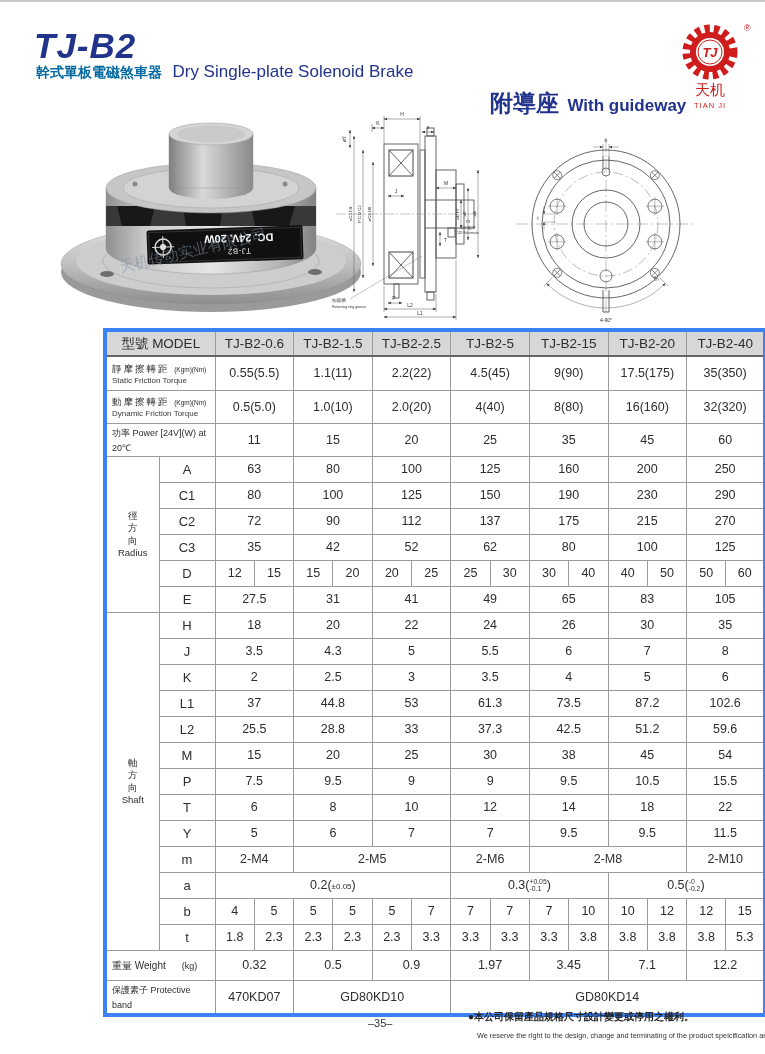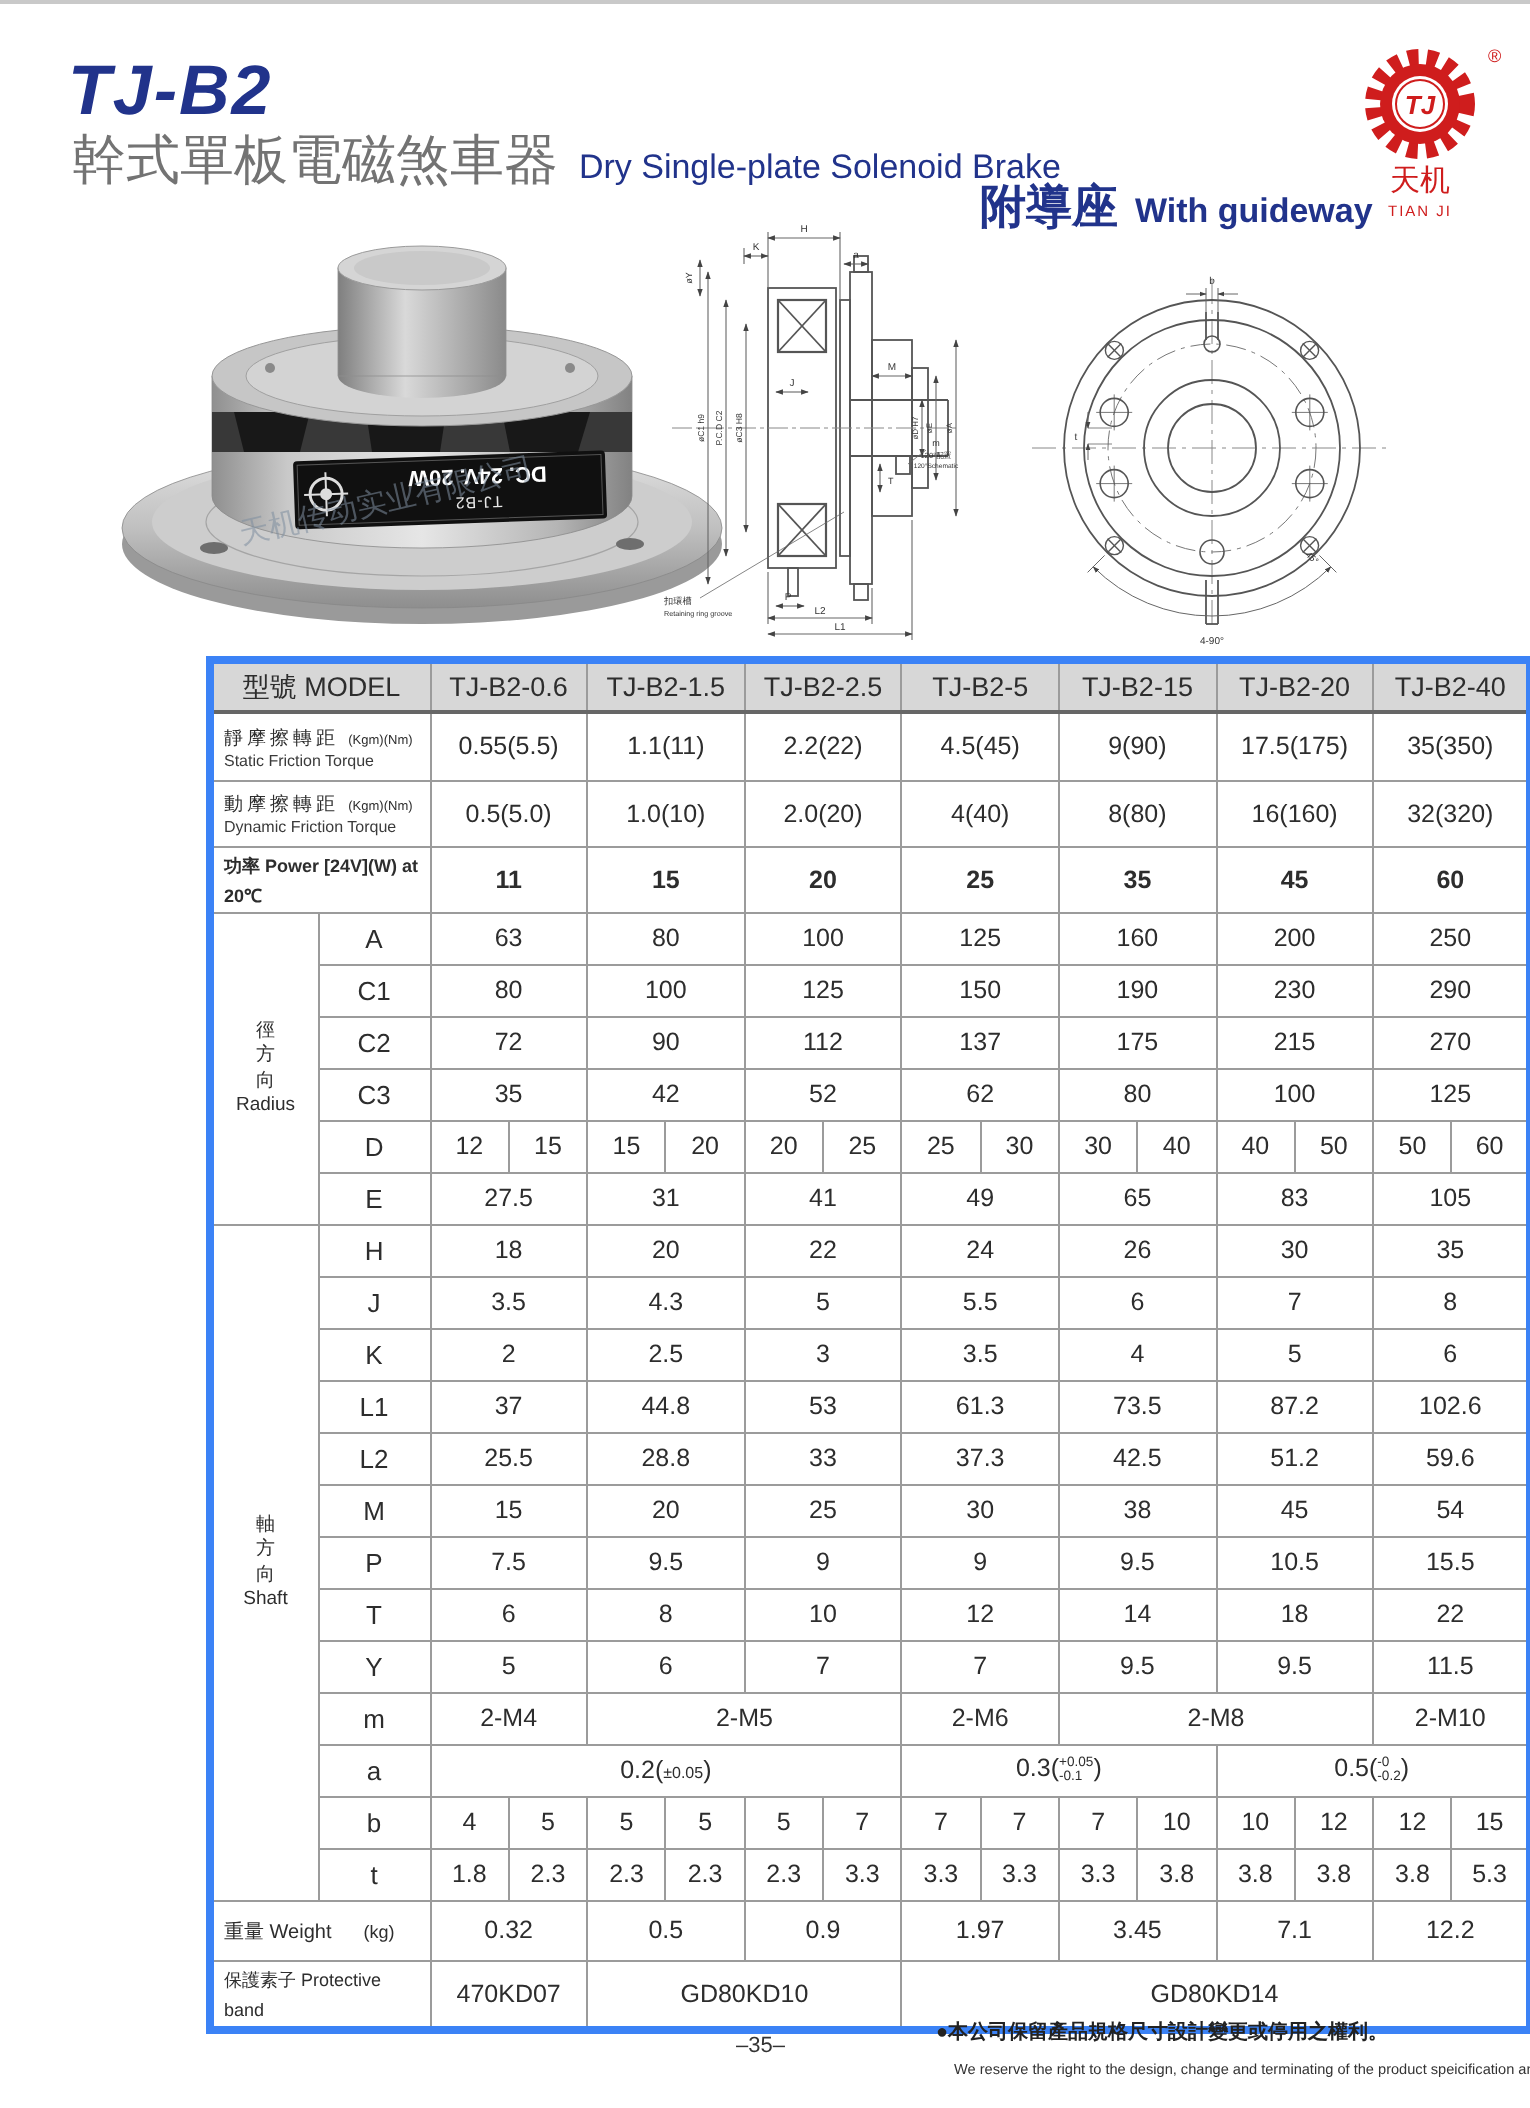--- a/index.html
+++ b/index.html
@@ -8,21 +8,21 @@
     position:relative; background:#ffffff; overflow:hidden;
     font-family:"Liberation Sans", sans-serif; color:#2d2d2d;
     border-top:2px solid #c9c9c9;
   }
   .abs { position:absolute; }
 
   
   #page-title { left:34px; top:24px; font-size:35px; font-weight:bold; font-style:italic;
     color:#21338b; letter-spacing:1px; }
   #subtitle { left:36px; top:60px; white-space:nowrap; }
-  #subtitle .zh { font-size:27px; font-weight:normal; color:#737373; }
+  #subtitle .zh { font-size:14px; font-weight:bold; color:#0369a1; }
   #subtitle .en { font-size:17px; font-weight:normal; color:#21338b; margin-left:6px; }
   #guideway { left:490px; top:86px; white-space:nowrap; }
   #guideway .zh { font-size:23px; font-weight:bold; color:#21338b; }
   #guideway .en { font-size:17px; font-weight:bold; color:#21338b; margin-left:4px; }
   #logo { left:660px; top:14px; width:100px; height:102px; }
 
   
   #product-photo   { left:55px;  top:112px; }
   #side-drawing    { left:330px; top:102px; }
   #front-drawing   { left:492px; top:128px; }
@@ -333,21 +333,21 @@
         <tr style="height: 33px;">
           <td colspan="2" class="lab"><span class="lz">動摩擦轉距 </span><span class="lu">(Kgm)(Nm)</span><span class="le">Dynamic Friction Torque</span></td>
           <td colspan="2">0.5(5.0)</td>
           <td colspan="2">1.0(10)</td>
           <td colspan="2">2.0(20)</td>
           <td colspan="2">4(40)</td>
           <td colspan="2">8(80)</td>
           <td colspan="2">16(160)</td>
           <td colspan="2">32(320)</td>
         </tr>
-        <tr style="height: 32px; font-weight: bold;">
+        <tr style="height: 32px;">
           <td colspan="2" class="lab"><span class="lp">功率 Power [24V](W) at 20℃</span></td>
           <td colspan="2">11</td>
           <td colspan="2">15</td>
           <td colspan="2">20</td>
           <td colspan="2">25</td>
           <td colspan="2">35</td>
           <td colspan="2">45</td>
           <td colspan="2">60</td>
         </tr>
         <tr style="height: 26px;">

